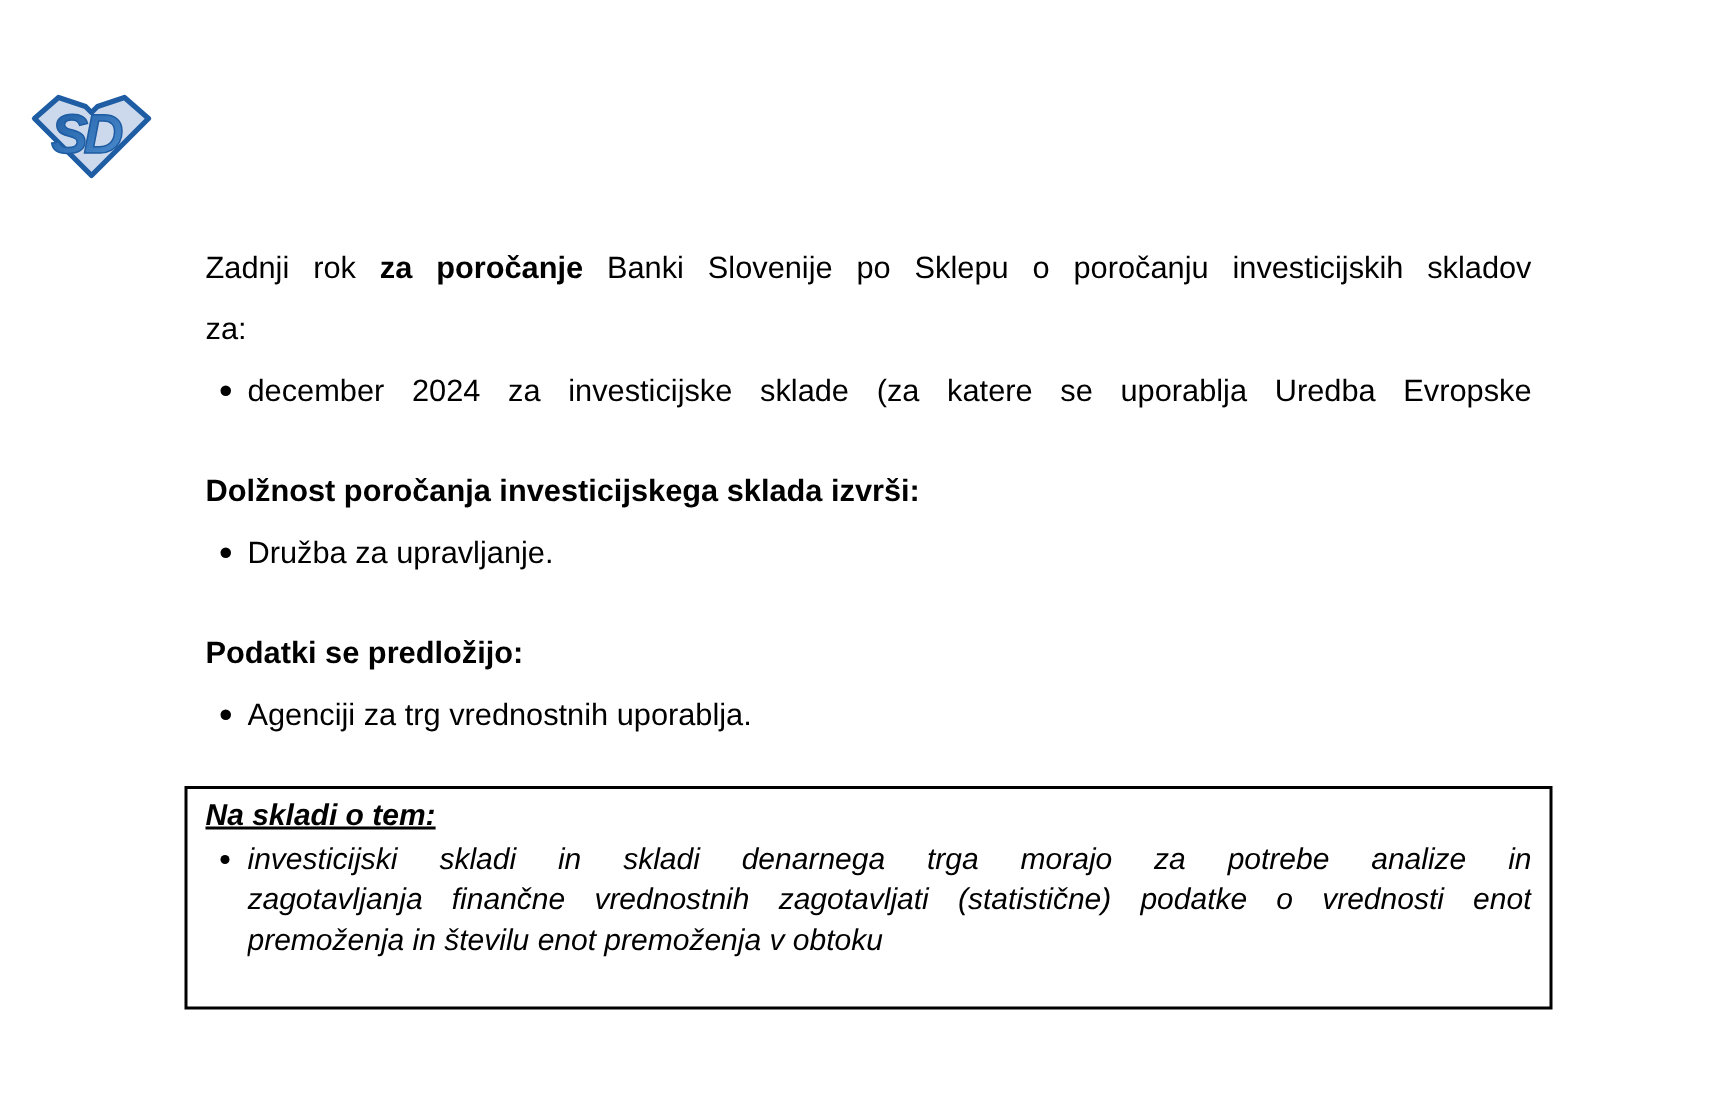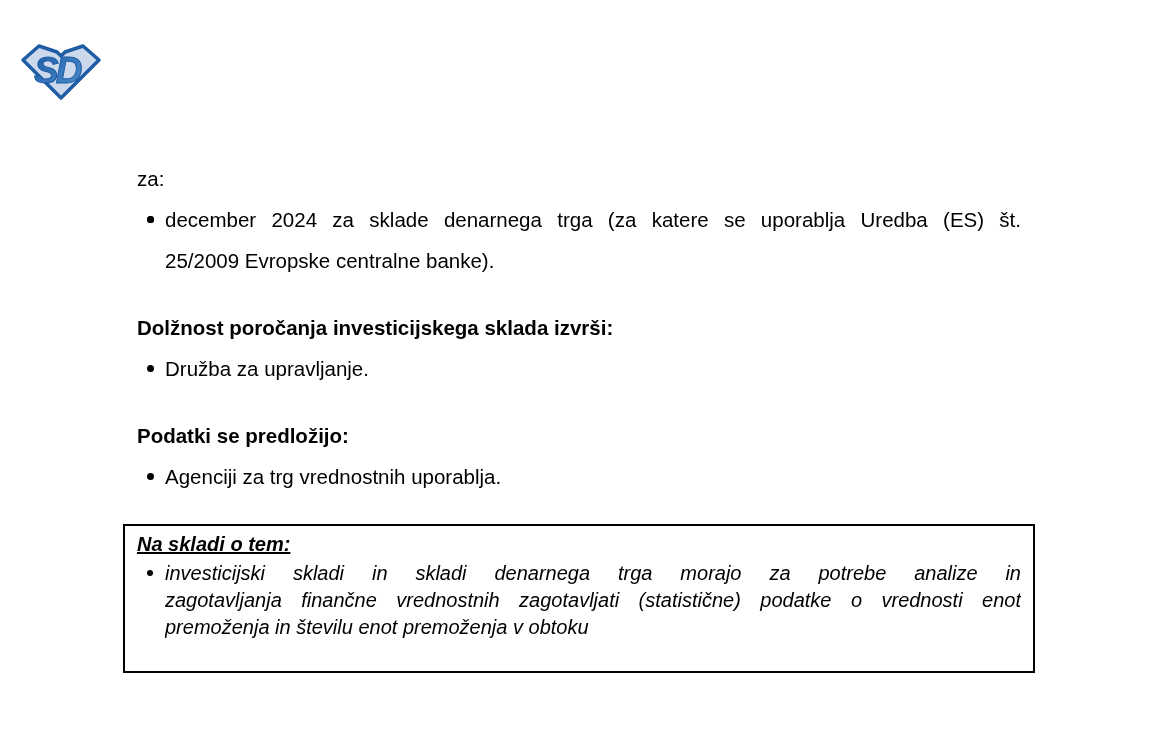--- a/index.html
+++ b/index.html
@@ -8,21 +8,21 @@
     overflow: hidden;
     position: relative;
     background: #ffffff;
     color: #000000;
     font-family: "Liberation Sans", "DejaVu Sans", sans-serif;
   }
 
   
   .logo {
     position: absolute;
-    left: 20px; top: 40px;
+    left: 20px; top: 59px;
     width: 82px; height: 62px;
   }
 
   
   .content {
     position: absolute;
     left: 137px; top: 158px;
     width: 884px;
     font-size: 20.5px;
     line-height: 41px;
@@ -78,31 +78,28 @@
         </linearGradient>
       </defs>
       <path d="M3,20 L19,6 L37,12 L41,16 L45,12 L63,6 L79,20 L41,58 Z" fill="#ccd9ec" stroke="#1e5ca3" stroke-width="3.5" stroke-linejoin="round"></path>
       <text x="14" y="43" font-size="37" font-style="italic" font-weight="bold" letter-spacing="-3" fill="url(#lg)" stroke="#1e5ca3" stroke-width="1" font-family="Liberation Sans, sans-serif">SD</text>
     </svg>
   </div>
 
   <main class="content">
 
     <section>
+      <div class="line jline"><span>Zadnji rok </span><span class="b">za poročanje</span><span> Banki Slovenije po Sklepu o poročanju investicijskih skladov</span></div>
       <div class="line">za:</div>
     </section>
 
     <ul class="blist">
       <li class="bitem">
         <span class="dot"></span>
-      </li>
-      <li class="bitem">
-        <span class="dot"></span>
-        <div class="line jline">december 2024 za sklade denarnega trga (za katere se uporablja Uredba (ES) št.</div>
-        <div class="line">25/2009 Evropske centralne banke).</div>
+        <div class="line jline">december 2024 za investicijske sklade (za katere se uporablja Uredba Evropske</div>
       </li>
     </ul>
 
     <div class="heading">Dolžnost poročanja investicijskega sklada izvrši:</div>
     <ul class="blist">
       <li class="bitem">
         <span class="dot"></span>
         <div class="line">Družba za upravljanje.</div>
       </li>
     </ul>

